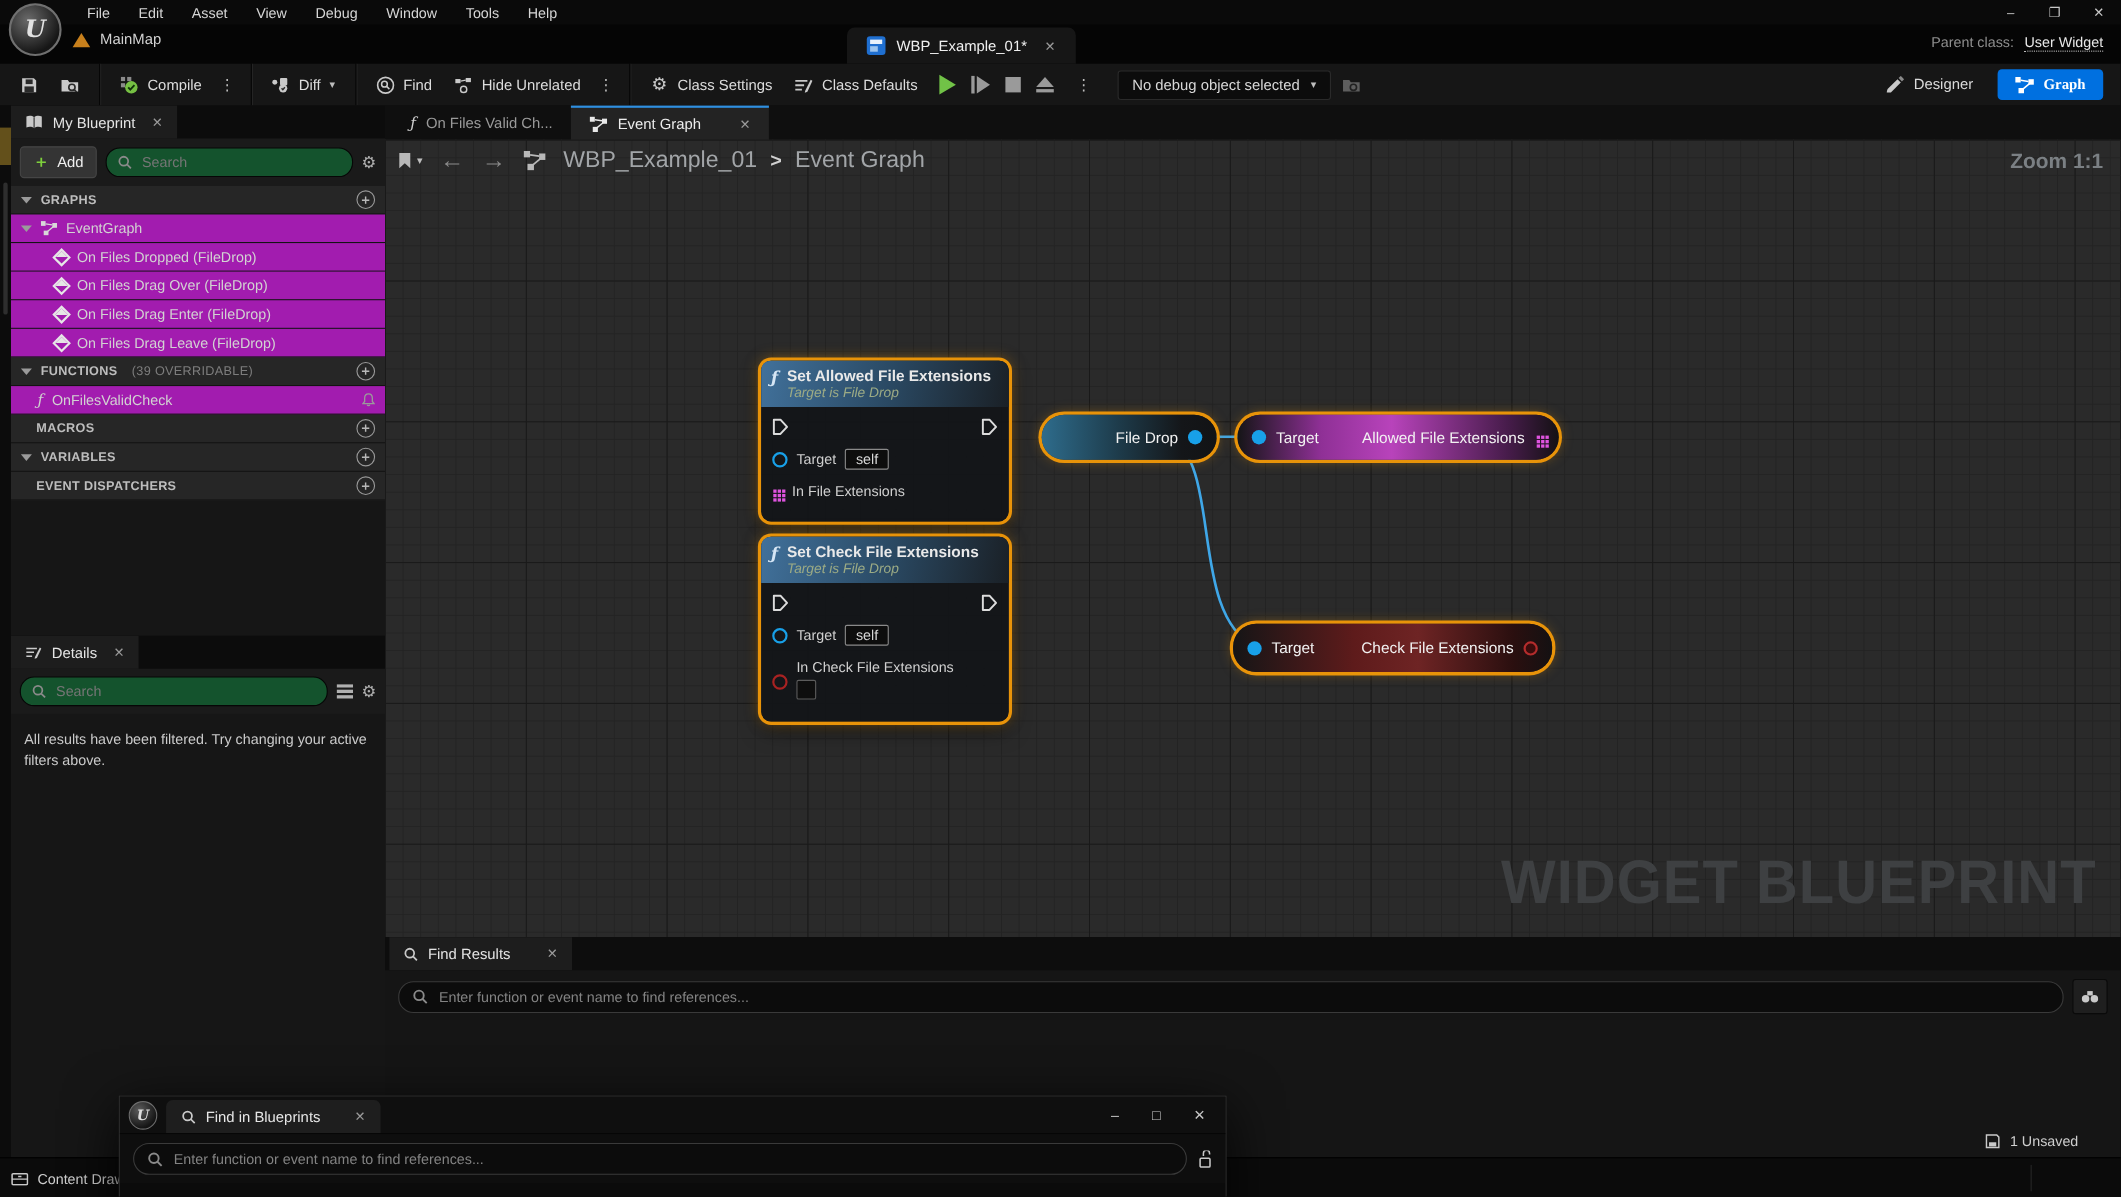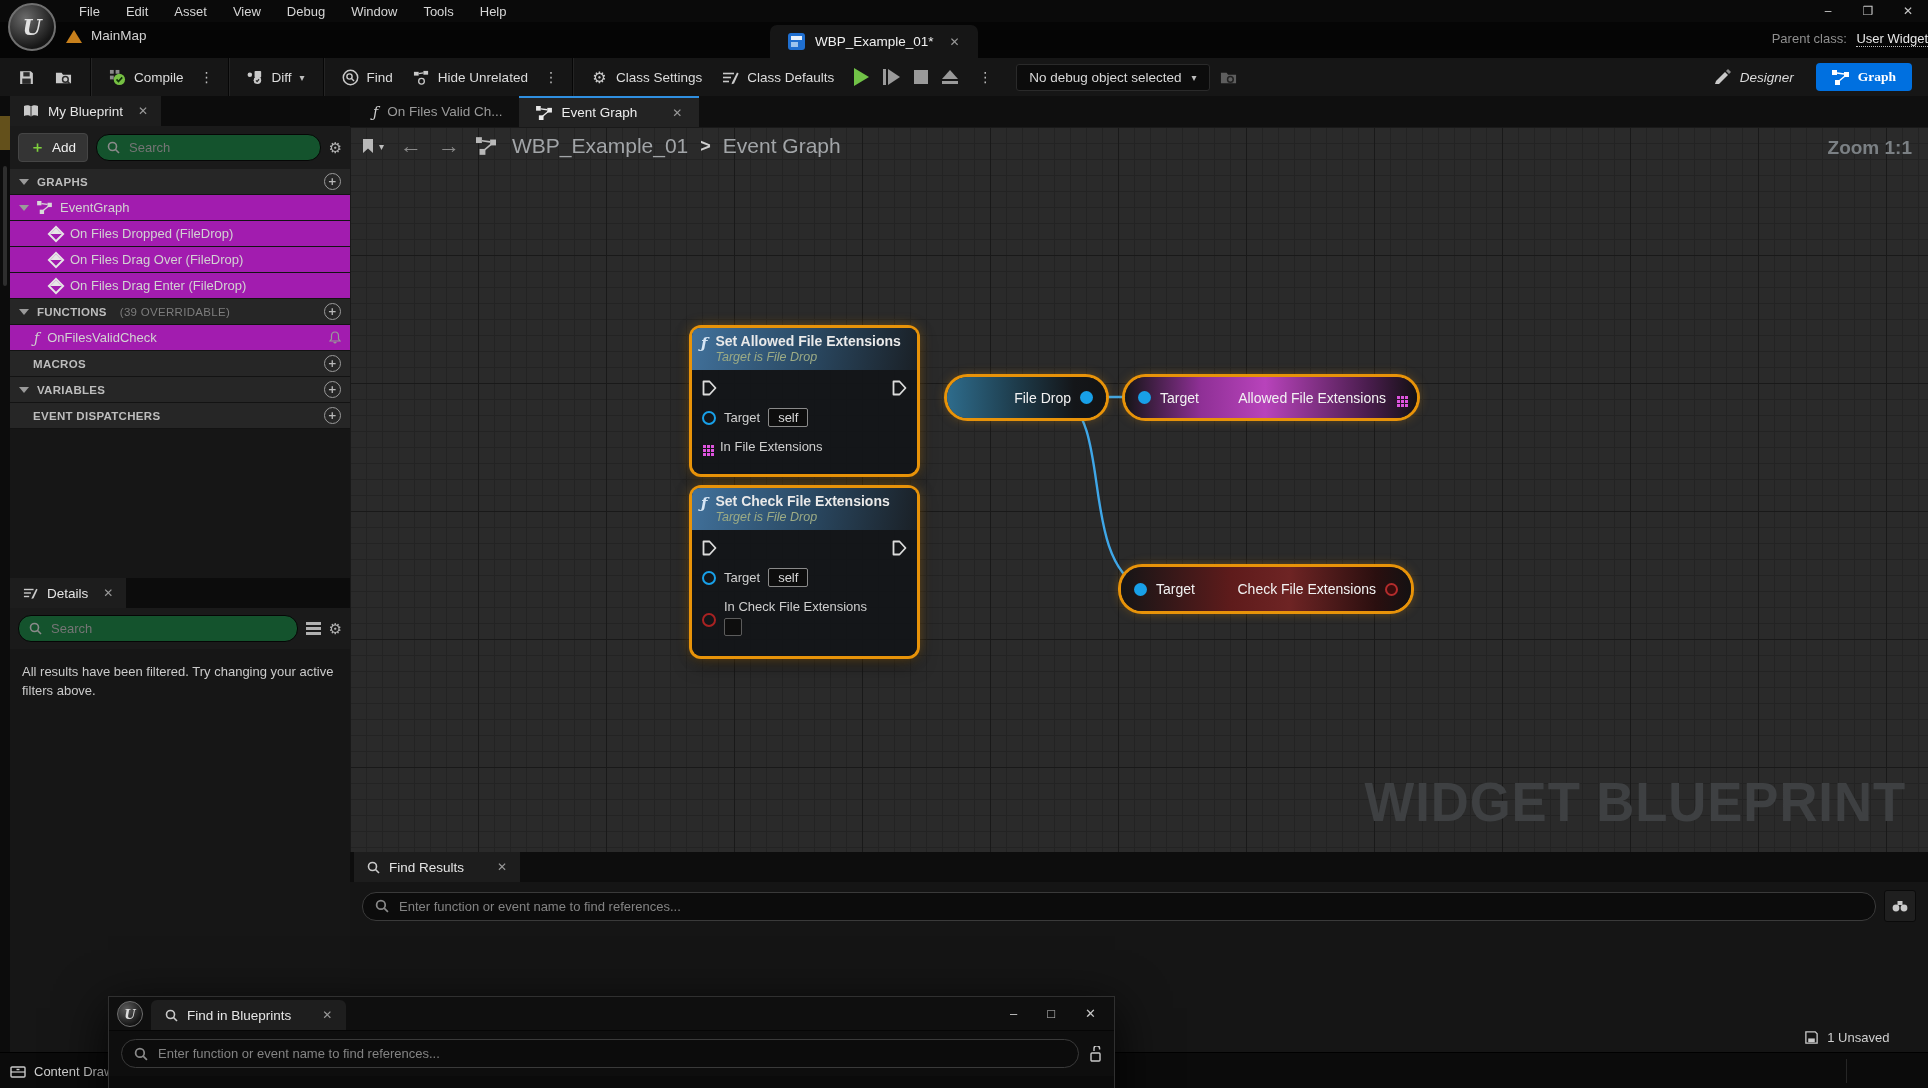--- a/index.html
+++ b/index.html
@@ -20,21 +20,21 @@
   
   .assetrow{position:absolute;left:0;top:22px;width:100%;height:36px;background:#050505;}
   .maintab{position:absolute;left:66px;top:6px;display:flex;align-items:flex-end;gap:9px;color:#d2d2d2;font-size:13.5px;}
   .lvl-icon{width:0;height:0;border-left:8px solid transparent;border-right:8px solid transparent;border-bottom:13px solid #c8801c;}
   .wbptab{position:absolute;left:770px;top:3px;height:33px;display:flex;align-items:center;gap:10px;
       background:#161616;border-radius:7px 7px 0 0;padding:0 18px;color:#f0f0f0;font-size:13.5px;}
   .widget-icon{width:17px;height:17px;background:#1f6fd0;border-radius:3px;position:relative;}
   .widget-icon:before{content:"";position:absolute;left:3px;top:3px;width:11px;height:4px;background:#e8f1fb;}
   .widget-icon:after{content:"";position:absolute;left:3px;top:9px;width:7px;height:5px;background:#9cc4ee;}
   .tab-x{color:#9a9a9a;font-size:12px;margin-left:6px;}
-  .parentclass{position:absolute;right:0;top:9px;font-size:13px;color:#8f8f8f;}
+  .parentclass{position:absolute;right:16px;top:9px;font-size:13px;color:#8f8f8f;}
   .parentclass b{color:#e8e8e8;font-weight:normal;border-bottom:1px dotted #bdbdbd;margin-left:6px;}
 
   
   .toolbar{position:absolute;left:0;top:58px;width:100%;height:38px;background:#161616;display:flex;align-items:center;border-bottom:1px solid #060606;}
   .tsep{width:1px;height:38px;background:#060606;box-shadow:1px 0 0 #242424;margin:0 8px;}
   .tbtn{display:flex;align-items:center;gap:8px;padding:0 10px;color:#dcdcdc;font-size:13.5px;white-space:nowrap;}
   .kebab{color:#bdbdbd;font-size:14px;letter-spacing:0;padding:0 6px;}
   .chev{font-size:10px;color:#bdbdbd;}
   .icon16{width:17px;height:17px;display:inline-flex;align-items:center;justify-content:center;}
   .playgrp{display:flex;align-items:center;gap:14px;margin-left:10px;}
@@ -42,21 +42,21 @@
   .step-icon{display:flex;align-items:center;gap:2px;}
   .step-bar{width:3px;height:16px;background:#9a9a9a;}
   .step-tri{width:0;height:0;border-top:8px solid transparent;border-bottom:8px solid transparent;border-left:12px solid #9a9a9a;}
   .stop-sq{width:14px;height:14px;background:#9a9a9a;}
   .eject{display:flex;flex-direction:column;align-items:center;gap:2px;}
   .eject-tri{width:0;height:0;border-left:8px solid transparent;border-right:8px solid transparent;border-bottom:9px solid #9a9a9a;}
   .eject-bar{width:16px;height:3px;background:#9a9a9a;}
   .debugsel{display:flex;align-items:center;gap:10px;background:#0c0c0c;border:1px solid #2a2a2a;border-radius:3px;
       padding:5px 12px;margin-left:18px;color:#d8d8d8;font-size:13.5px;}
   .toolbar-right{margin-left:auto;display:flex;align-items:center;gap:22px;padding-right:16px;}
-  .designer-btn{display:flex;align-items:flex-end;gap:8px;color:#dadada;font-size:13.5px;font-style:italic;}
+  .designer-btn{display:flex;align-items:flex-start;gap:8px;color:#dadada;font-size:13.5px;}
   .graph-btn{display:flex;align-items:center;gap:9px;background:#0070e0;color:#fff;font-weight:bold;
       padding:6px 16px;border-radius:4px;font-size:13.5px;font-family:Liberation Serif, serif;}
 
   
   .main{position:absolute;left:0;top:96px;width:1928px;height:956px;background:#101010;}
   .rail{position:absolute;left:0;top:0;width:10px;height:100%;background:#0c0c0c;}
   .rail-accent{position:absolute;left:0;top:20px;width:10px;height:34px;background:#63501b;}
   .rail-thumb{position:absolute;left:3px;top:70px;width:4px;height:120px;background:#2e2e2e;border-radius:2px;}
 
   .sidebar{position:absolute;left:10px;top:0;width:340px;height:100%;background:#161616;}
@@ -376,20 +376,24 @@
         <span>On Files Dropped (FileDrop)</span>
       </div>
       <div class="srow indent2">
         <span class="diamond"></span>
         <span>On Files Drag Over (FileDrop)</span>
       </div>
       <div class="srow indent2">
         <span class="diamond"></span>
         <span>On Files Drag Enter (FileDrop)</span>
       </div>
+      <div class="srow indent2">
+        <span class="diamond"></span>
+        <span>On Files Drag Leave (FileDrop)</span>
+      </div>
       <div class="srow shead">
         <span class="tri-down"></span>
         <span>FUNCTIONS</span>
         <span class="count">(39 OVERRIDABLE)</span>
         <span class="plus-circ">＋</span>
       </div>
       <div class="srow indent1">
         <span class="fn-glyph">ƒ</span>
         <span>OnFilesValidCheck</span>
         <span class="rowicons">

